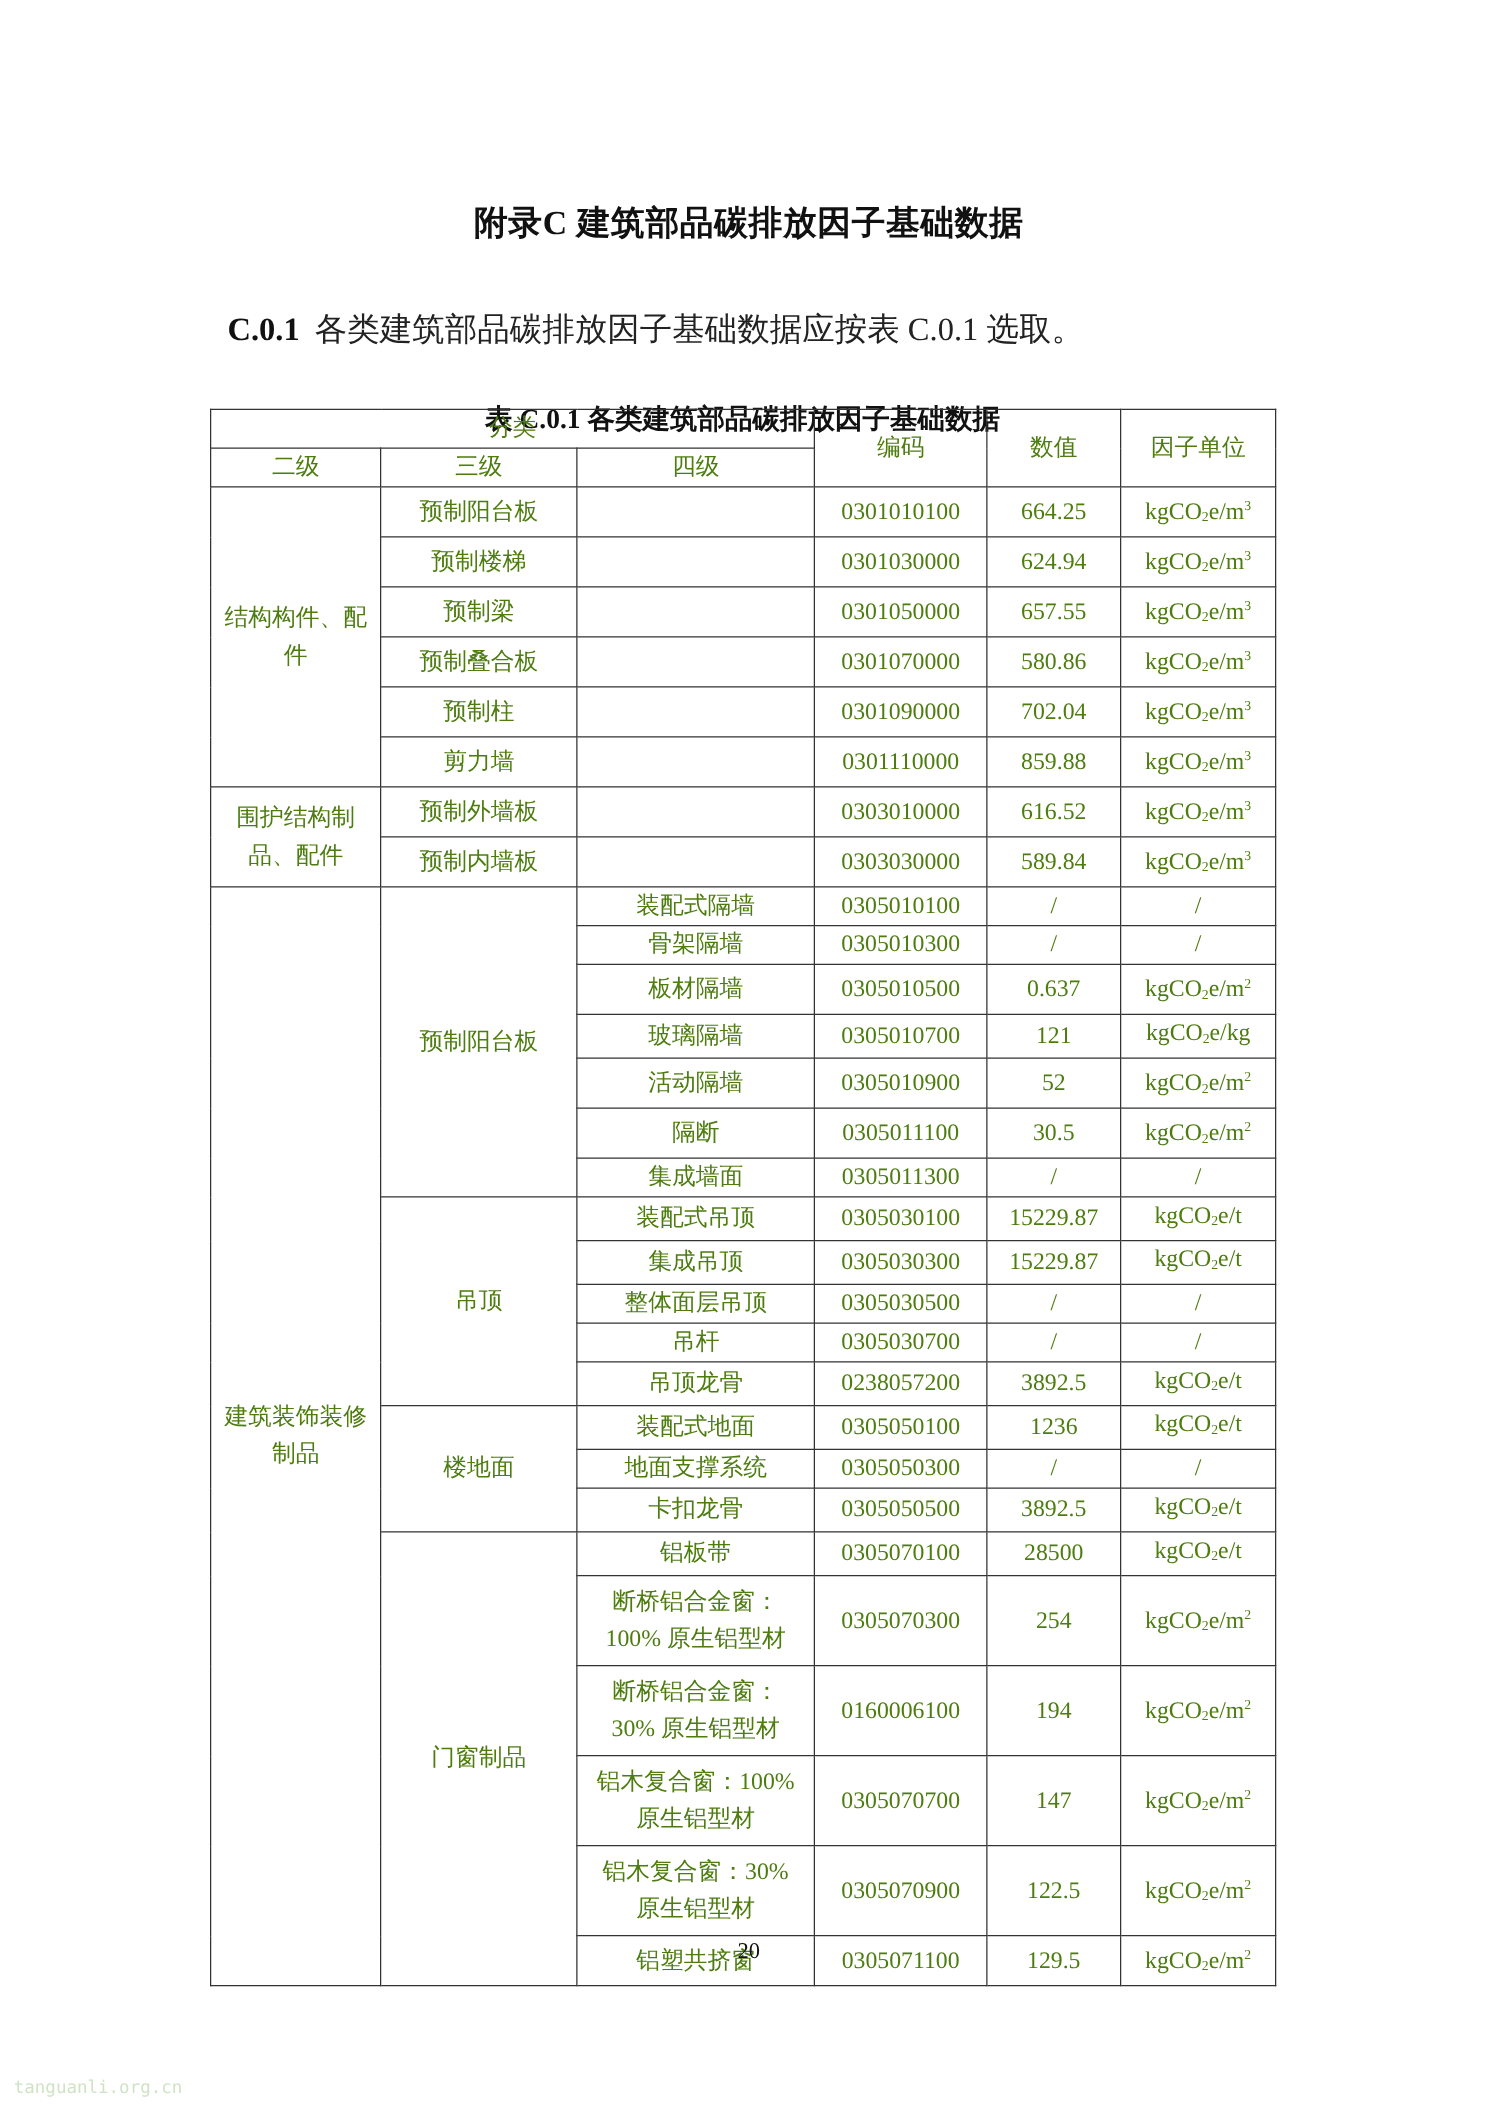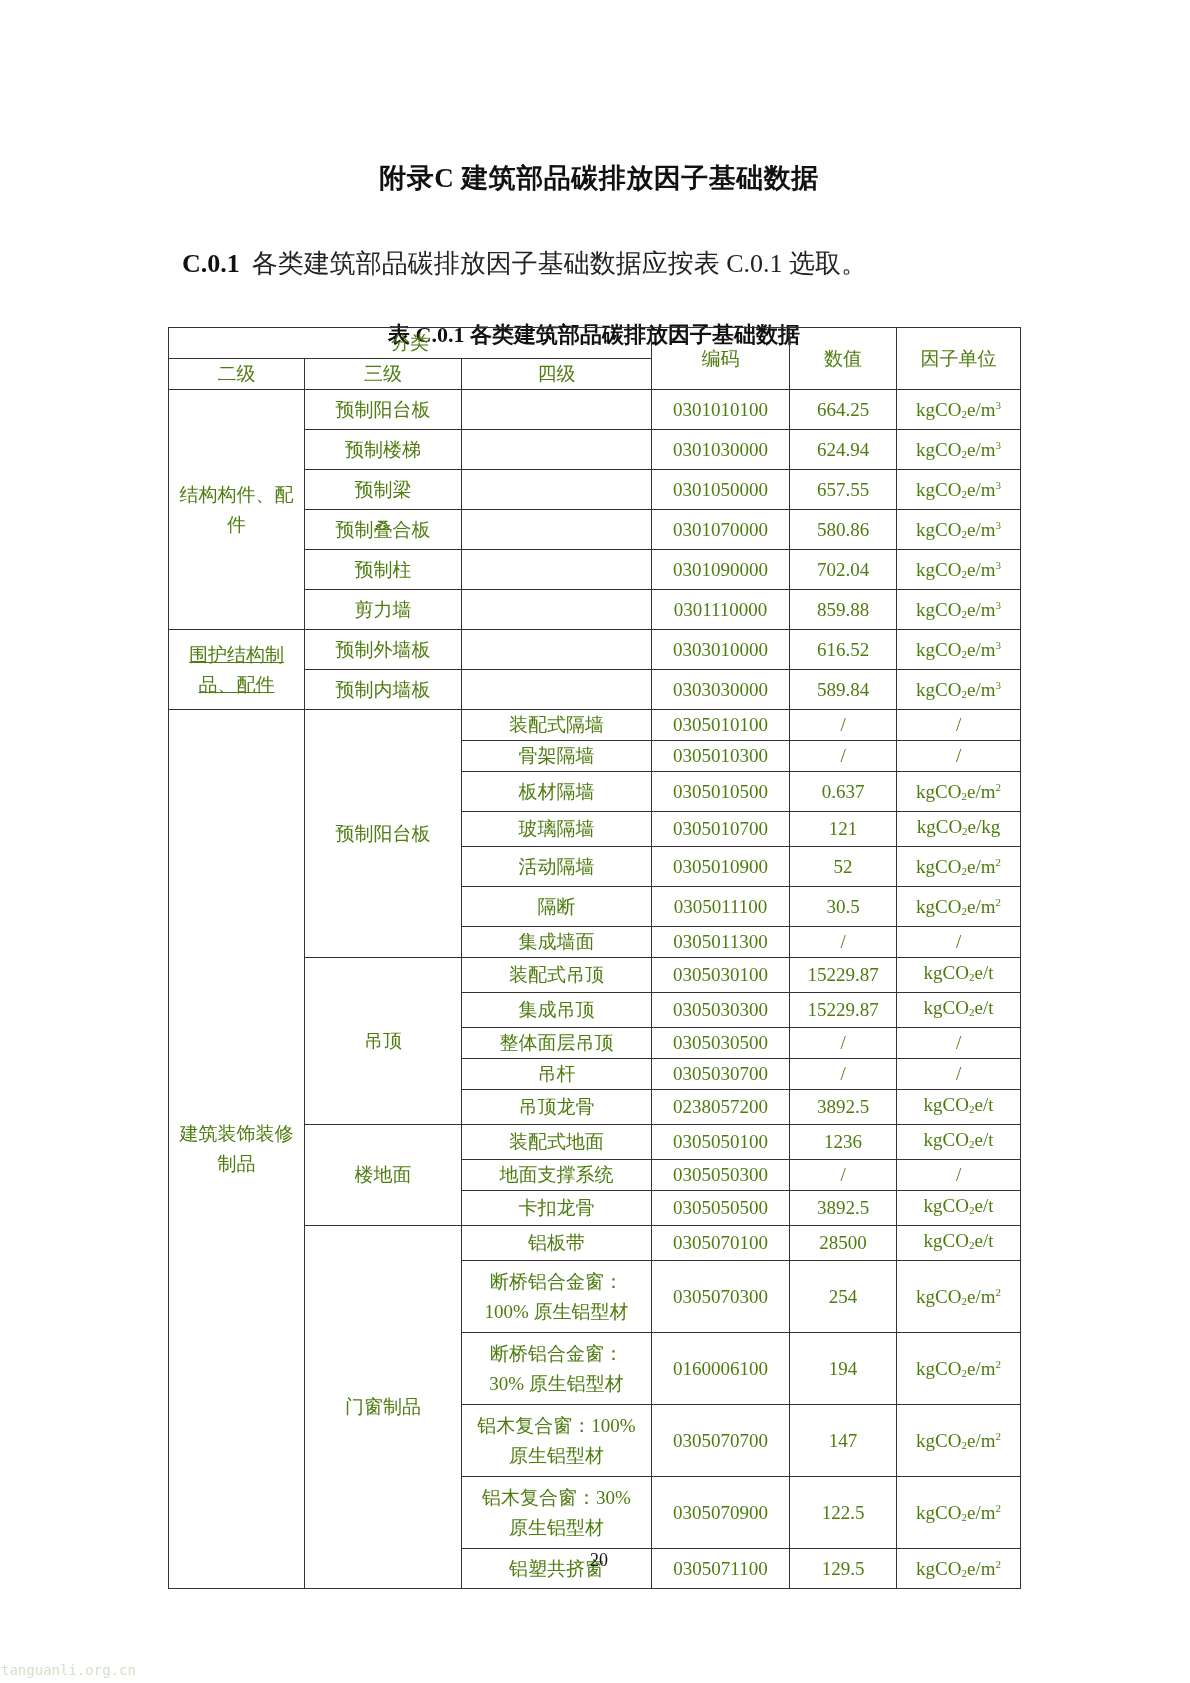--- a/index.html
+++ b/index.html
@@ -8,21 +8,21 @@
   .clause { position: absolute; top: 246px; left: 182px; font-size: 26px; color: #222; }
   .clause .num { font-weight: bold; margin-right: 12px; color: #111; }
   .caption { position: absolute; top: 320px; left: 0; width: 1188px; text-align: center; font-size: 22px; font-weight: bold; color: #111; }
   table.data { position: absolute; top: 327px; left: 168px; width: 852px; border-collapse: collapse; table-layout: fixed; font-size: 19px; color: #4d7c0f; }
   table.data td { border: 1.3px solid #333; text-align: center; vertical-align: middle; padding: 0 2px; height: 30px; line-height: 30px; }
   table.data td.double { height: 71px; line-height: 30px; }
   table.data td.ml { line-height: 30px; }
   .unit sub { font-size: 11px; vertical-align: -2px; }
   .unit sup { font-size: 11px; vertical-align: 7px; }
   .page-num { position: absolute; top: 1550px; left: 0; width: 1198px; text-align: center; font-size: 18px; color: #111; }
-  .watermark { position: absolute; left: 1px; top: 1662px; font-family: "DejaVu Sans Mono", monospace; font-size: 14px; color: #cfe3c5; }
+  .watermark { position: absolute; left: 11px; top: 1662px; font-family: "DejaVu Sans Mono", monospace; font-size: 14px; color: #cfe3c5; }
 </style>
 </head>
 <body>
 
 <div class="title">附录C  建筑部品碳排放因子基础数据</div>
 <div class="clause"><span class="num">C.0.1</span><span>各类建筑部品碳排放因子基础数据应按表 C.0.1 选取。</span></div>
 <div class="caption">表 C.0.1  各类建筑部品碳排放因子基础数据</div>
 
 <table class="data">
   <colgroup>
@@ -82,21 +82,21 @@
         <td class="unit">kgCO<sub>2</sub>e/m<sup>3</sup></td>
       </tr>
       <tr>
         <td>剪力墙</td>
         <td></td>
         <td>0301110000</td>
         <td>859.88</td>
         <td class="unit">kgCO<sub>2</sub>e/m<sup>3</sup></td>
       </tr>
       <tr>
-        <td rowspan="2" class="ml" style="padding: 0px 6px; text-decoration: underline;">围护结构制品、配件</td>
+        <td rowspan="2" class="ml" style="padding: 0px 6px;">围护结构制品、配件</td>
         <td>预制外墙板</td>
         <td></td>
         <td>0303010000</td>
         <td>616.52</td>
         <td class="unit">kgCO<sub>2</sub>e/m<sup>3</sup></td>
       </tr>
       <tr>
         <td>预制内墙板</td>
         <td></td>
         <td>0303030000</td>

